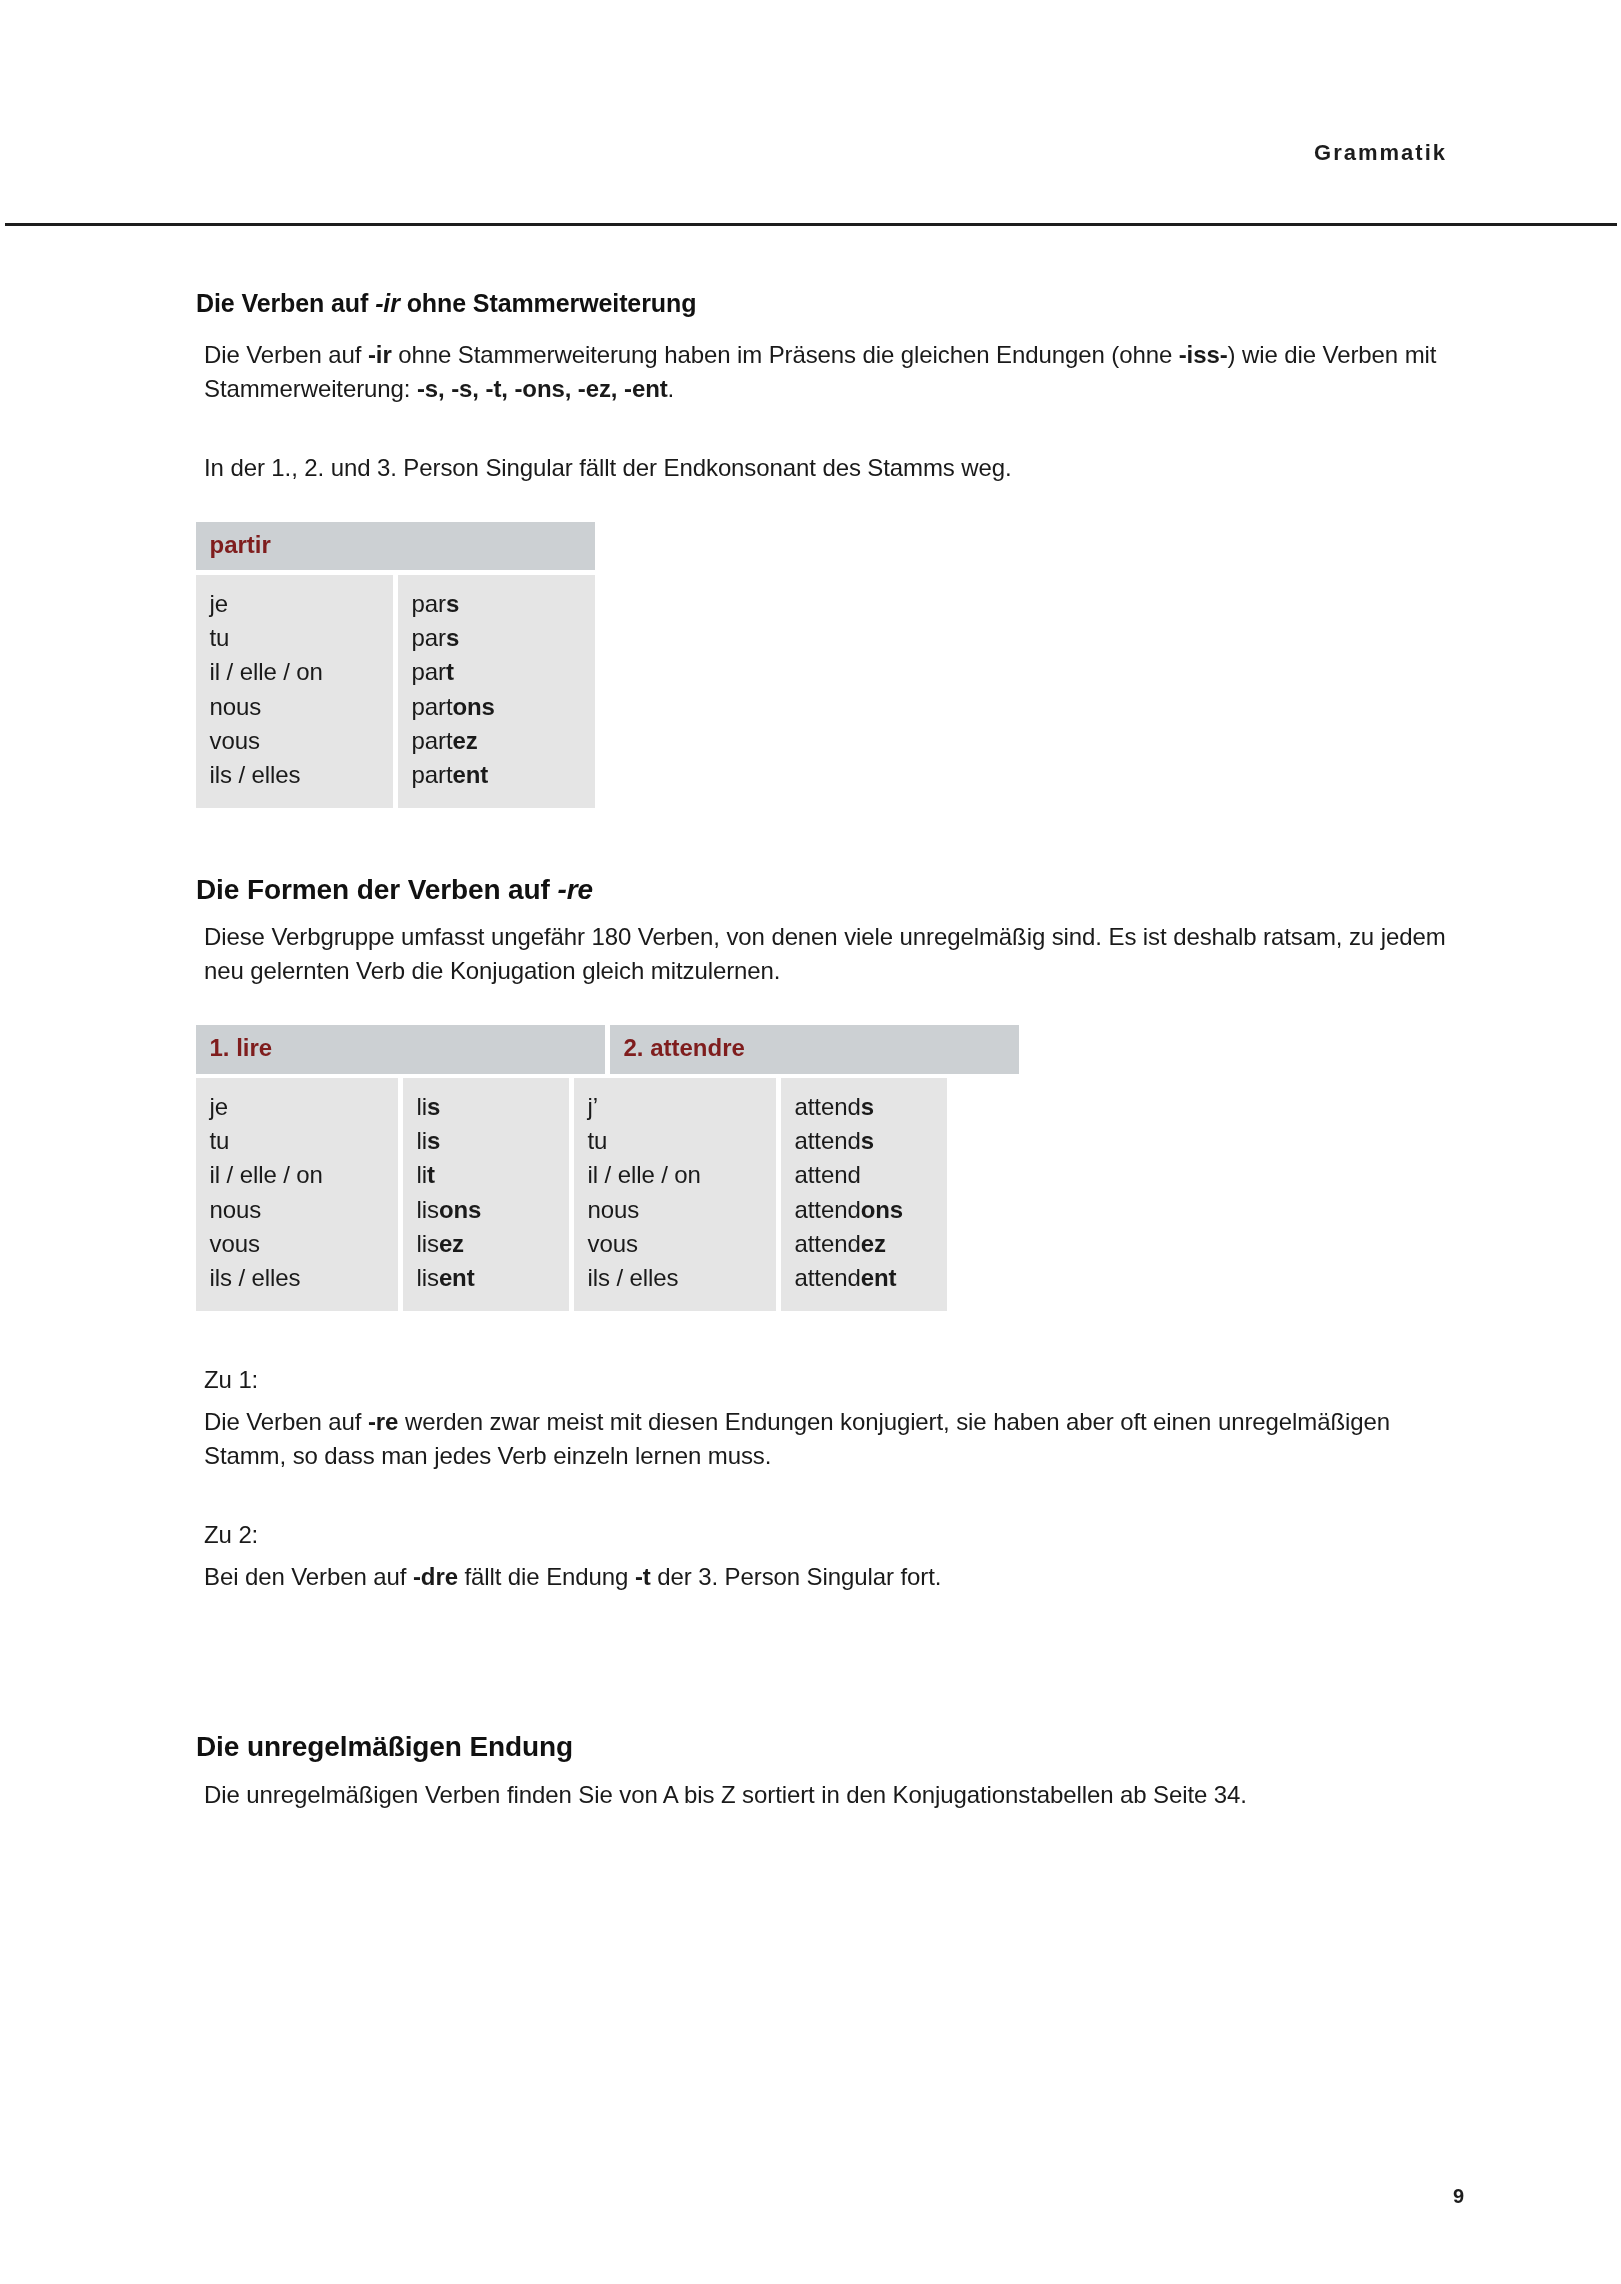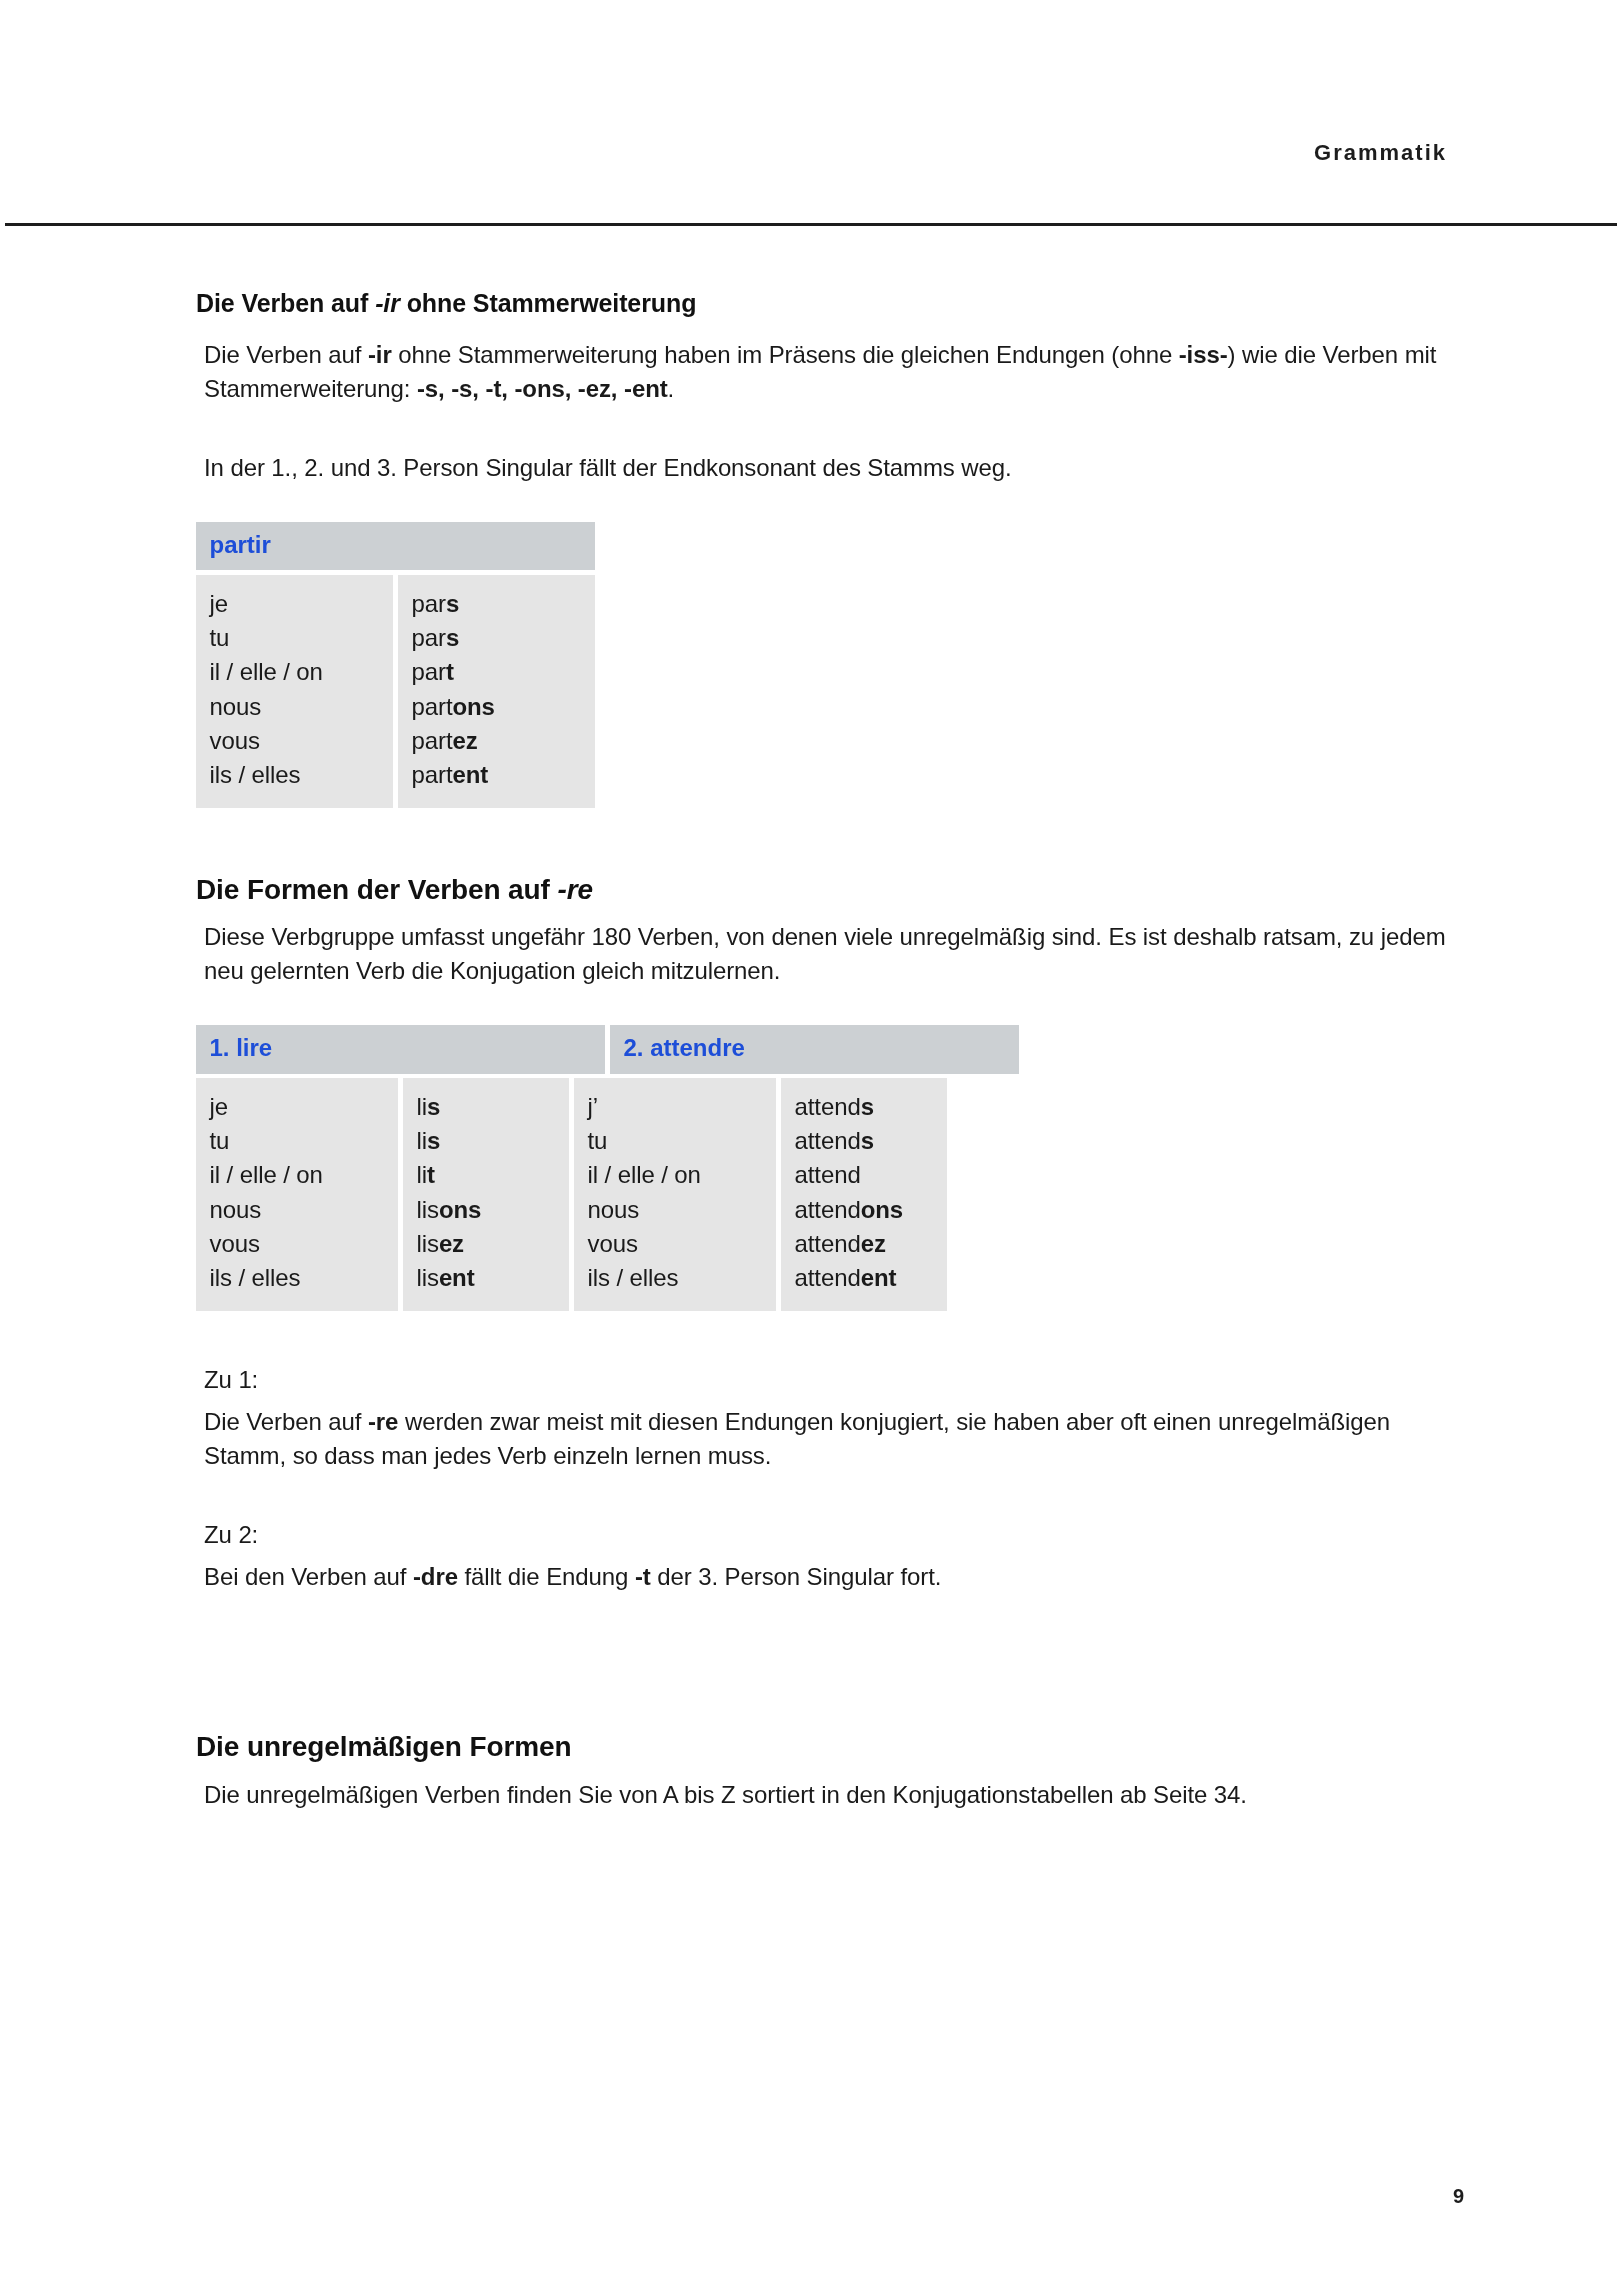--- a/index.html
+++ b/index.html
@@ -89,21 +89,21 @@
     margin: 0;
   }
   .conj-head-row {
     display: flex;
     gap: 5px;
   }
   .conj-head {
     background: #ccd0d3;
     font-size: 24px;
     font-weight: bold;
-    color: #1d4ed8;
+    color: #7f1d1d;
     padding: 10px 13.5px 12px 13.5px;
     box-sizing: border-box;
     line-height: 1.1;
   }
   .conj-body-row {
     display: flex;
     gap: 5px;
     margin-top: 4.2px;
   }
   .conj-col {
@@ -250,21 +250,21 @@
 
     <div class="gap-sm"></div>
 
     <p class="body">Zu 2:</p>
     <p class="body">
       <span>Bei den Verben auf </span><b>-dre</b><span> fällt die Endung </span><b>-t</b><span> der 3. Person Singular fort.</span>
     </p>
 
     <div class="gap-xxl"></div>
 
-    <h2 class="sec-title big">Die unregelmäßigen Formen</h2>
+    <h2 class="sec-title big">Die unregelmäßigen Endung</h2>
 
     <p class="body">Die unregelmäßigen Verben finden Sie von A bis Z sortiert in den Konjugationstabellen ab Seite 34.</p>
 
   </div>
 
   <div class="folio">9</div>
 
 </div>
 
 

